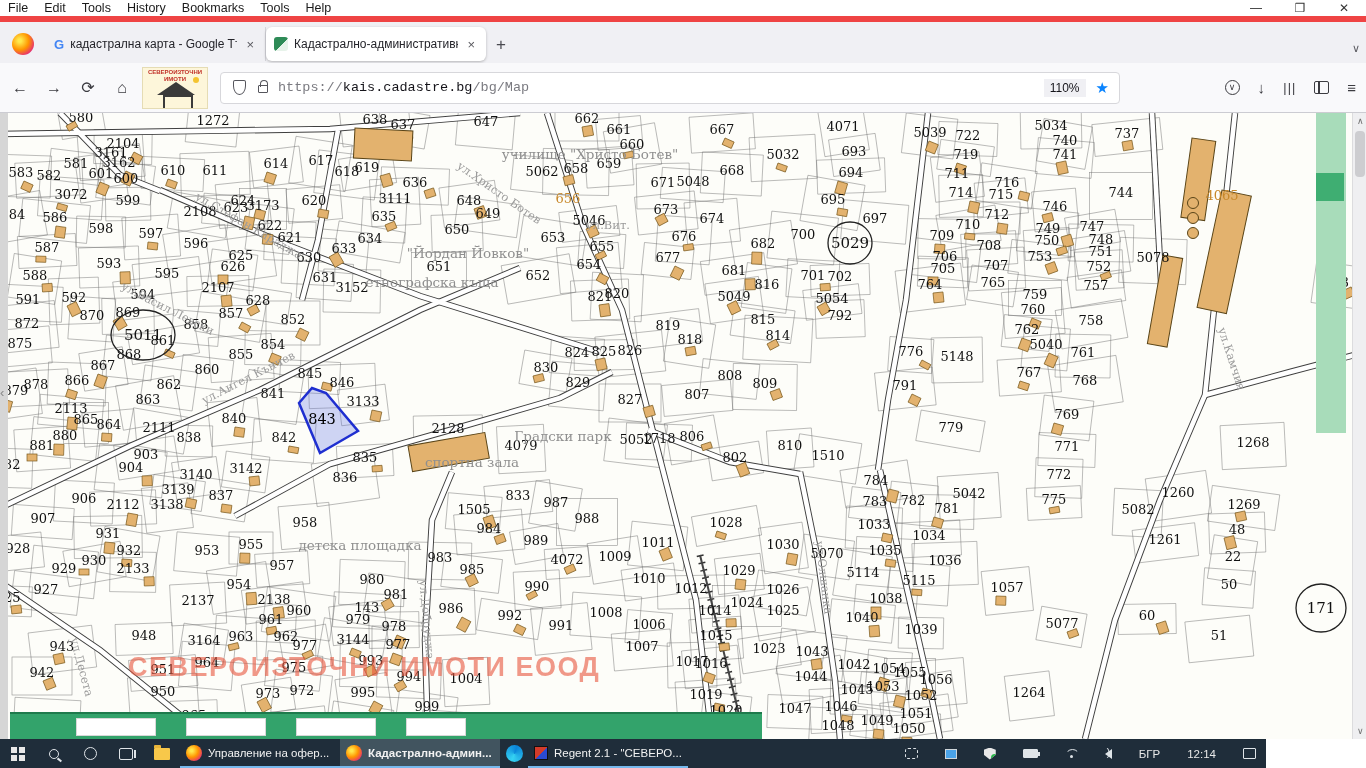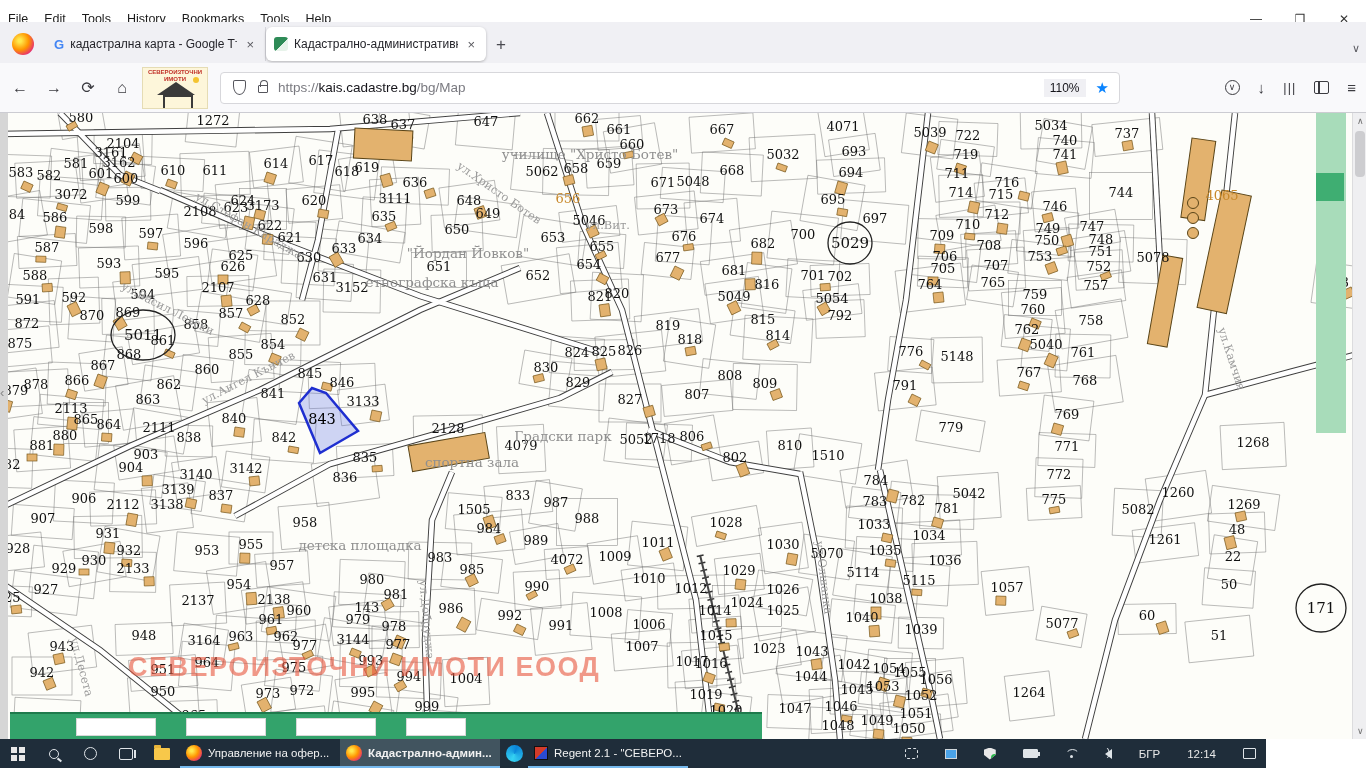--- a/index.html
+++ b/index.html
@@ -1,20 +1,20 @@
 <!DOCTYPE html>
 <html><head>
 <meta charset="utf-8">
 <style>
   * { margin:0; padding:0; box-sizing:border-box; }
   html,body { width:1366px; height:768px; overflow:hidden; font-family:"Liberation Sans",sans-serif; background:#fff; }
   #stage { position:relative; width:1366px; height:768px; background:#fff; }
 
   
-  .menubar { position:absolute; top:0; left:0; width:1366px; height:22px; background:#ffffff; display:flex; align-items:center; border-bottom:1px solid #ef4444;margin-top:8px; }
+  .menubar { position:absolute; top:0; left:0; width:1366px; height:22px; background:#ffffff; display:flex; align-items:center; border-bottom:6px solid #ef4444; }
   .menubar .mitem { padding:0 8px; font-size:12.5px; color:#1b1b1b; cursor:default; }
   .winctl { margin-left:auto; display:flex; align-items:center; height:22px; }
   .winctl span { width:44px; text-align:center; font-size:12px; color:#333; line-height:22px; }
 
   
   .tabbar { position:absolute; top:22px; left:0; width:1366px; height:41px; background:#f0f0f4; display:flex; align-items:flex-end; }
   .fxlogo { width:22px; height:22px; border-radius:50%; margin:0 12px 8px 12px;
             background:radial-gradient(circle at 35% 35%, #ffe94d 8%, #ff9500 45%, #e8336d 75%, #7542e5 100%); }
   .tab { height:34px; margin-bottom:2px; display:flex; align-items:center; padding:0 8px; width:220px; border-radius:6px; font-size:12px; color:#24242a; }
   .tab.inactive { background:transparent; border-right:1px solid #d4d4da; border-radius:0; }
@@ -31,21 +31,21 @@
   .navico { width:28px; height:28px; display:flex; align-items:center; justify-content:center; color:#3b3b40; font-size:16px; border-radius:4px; margin-left:6px; }
   .sitelogo { width:66px; height:42px; background:#fdf6da; border:1px solid #e5dcb4; margin-left:6px; position:relative; overflow:hidden; }
   .sitelogo .lt { font-size:6px; font-weight:bold; color:#c03028; text-align:center; display:block; line-height:7px; padding-top:1px; }
   .roof { position:absolute; left:14px; top:14px; width:0; height:0; border-left:19px solid transparent; border-right:19px solid transparent; border-bottom:13px solid #3a3a3a; }
   .roof:after { content:""; position:absolute; left:-13px; top:13px; width:26px; height:12px; background:#fdf6da; border:2px solid #3a3a3a; }
   .sun { position:absolute; right:8px; top:9px; width:6px; height:6px; border-radius:50%; background:#f4c430; }
   .urlbar { flex:0 0 900px; height:32px; margin-left:12px; background:#ffffff; border:1px solid #d7d7db; border-radius:4px; display:flex; align-items:center; padding:0 6px; }
   .shield { width:13px; height:15px; border:1.6px solid #55555c; border-radius:2px 2px 50% 50%/2px 2px 60% 60%; margin:0 8px 0 6px; }
   .lock { width:10px; height:8px; border:1.6px solid #55555c; border-radius:1px; position:relative; margin:3px 10px 0 4px; }
   .lock:before { content:""; position:absolute; left:1px; top:-6px; width:6px; height:6px; border:1.6px solid #55555c; border-bottom:none; border-radius:5px 5px 0 0; }
-  .url { font-size:13.5px; color:#7a7a80; white-space:nowrap; }
+  .url { font-size:13.5px; color:#7a7a80; white-space:nowrap;font-family:Liberation Mono, monospace; }
   .url b { color:#15141a; font-weight:normal; }
   .zoompill { margin-left:auto; font-size:12px; color:#15141a; background:#f0f0f4; padding:2px 6px; border-radius:0; }
   .star { color:#0a84ff; font-size:15px; margin:0 4px 0 10px; }
   .rightico { display:flex; align-items:center; margin-left:auto; margin-right:10px; gap:18px; color:#3b3b40; }
   .rightico .ri { font-size:15px; }
   .pocket { width:15px; height:15px; border:1.5px solid #3b3b40; border-radius:50%; font-size:9px; line-height:13px; text-align:center; }
   .lib { font-style:italic; letter-spacing:1px; font-size:13px; }
   .sidebar-ic { width:15px; height:13px; border:1.5px solid #3b3b40; border-radius:2px; position:relative; }
   .sidebar-ic:before { content:""; position:absolute; left:3px; top:0; bottom:0; width:1.5px; background:#3b3b40; }
 

